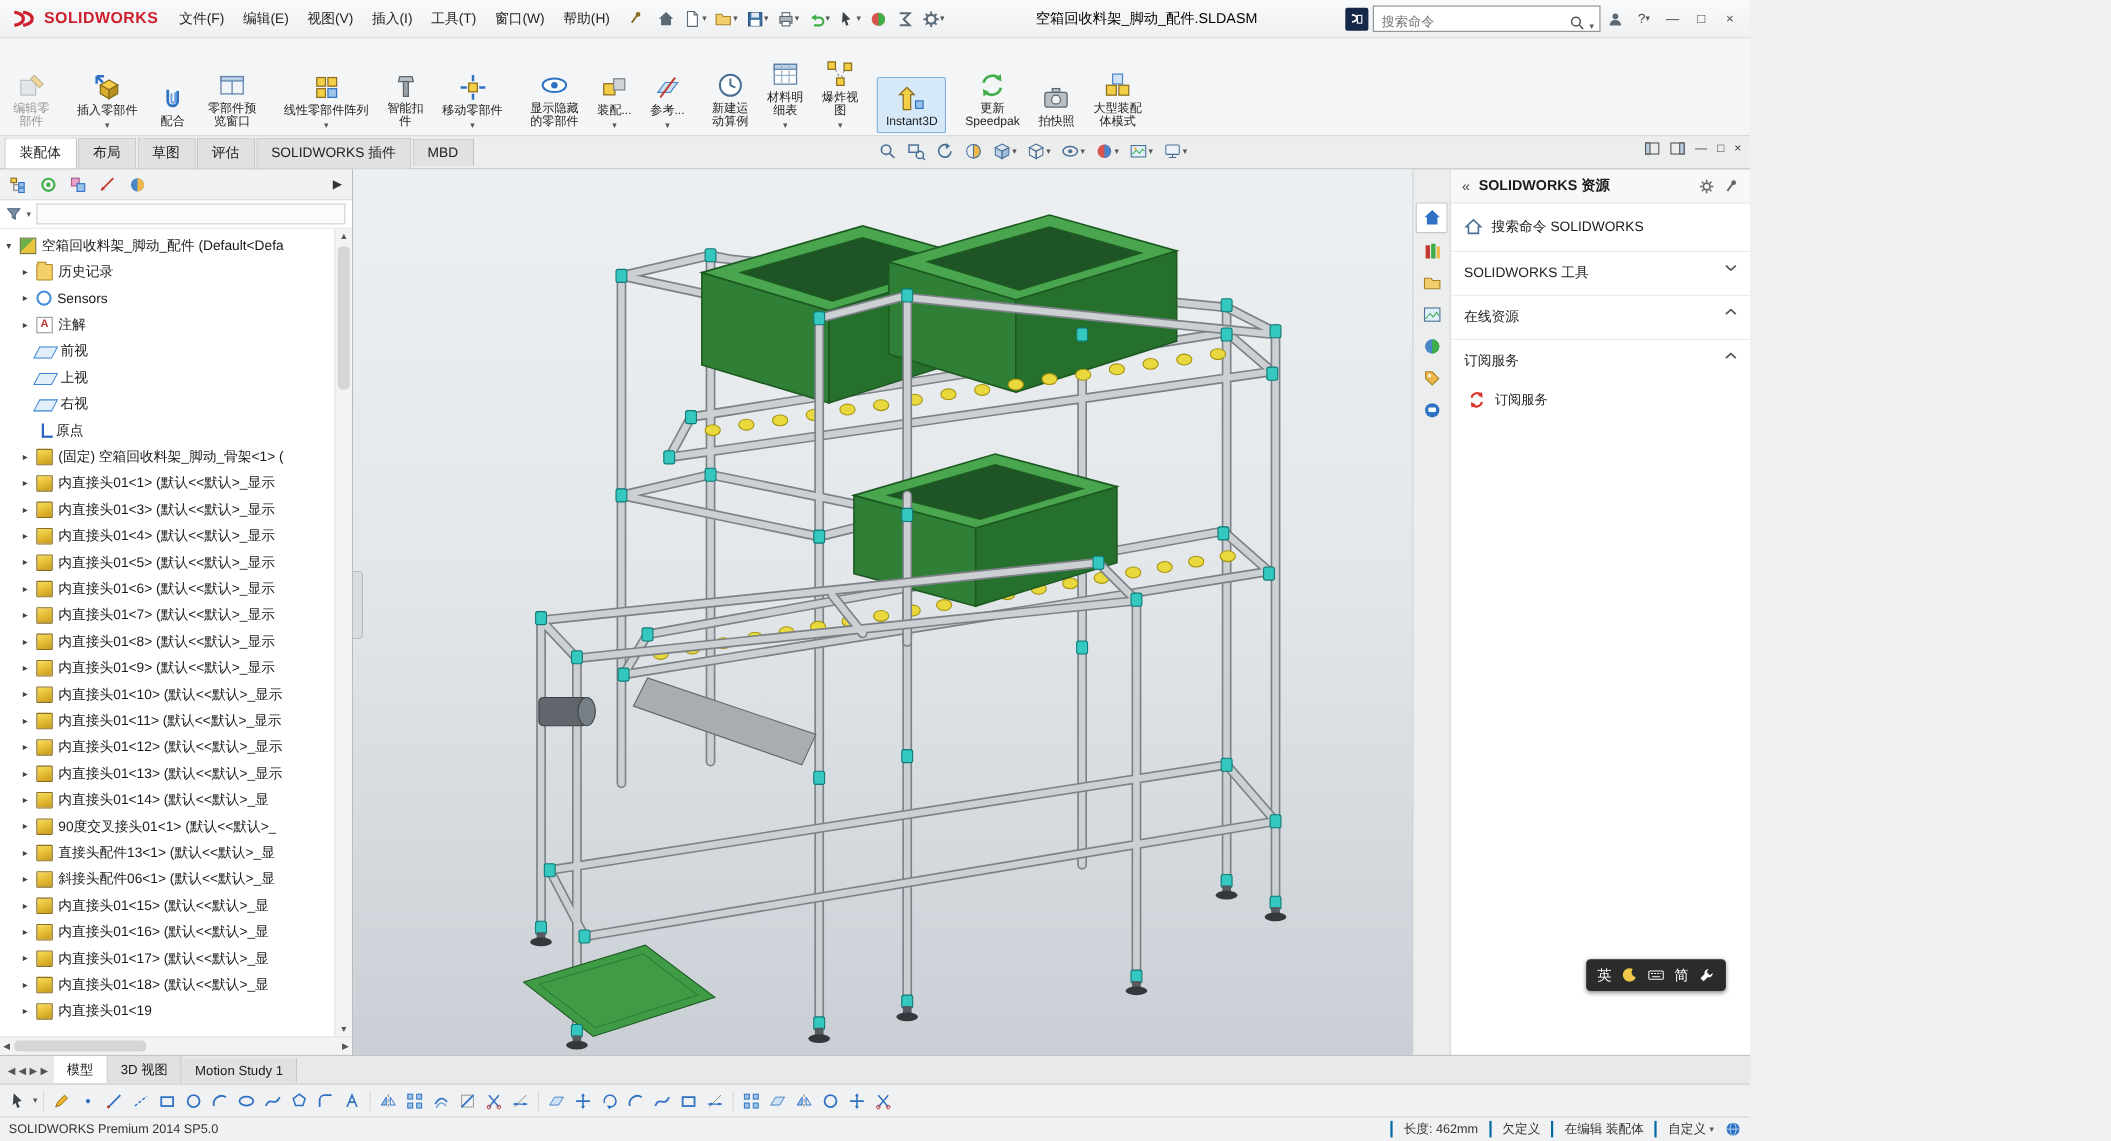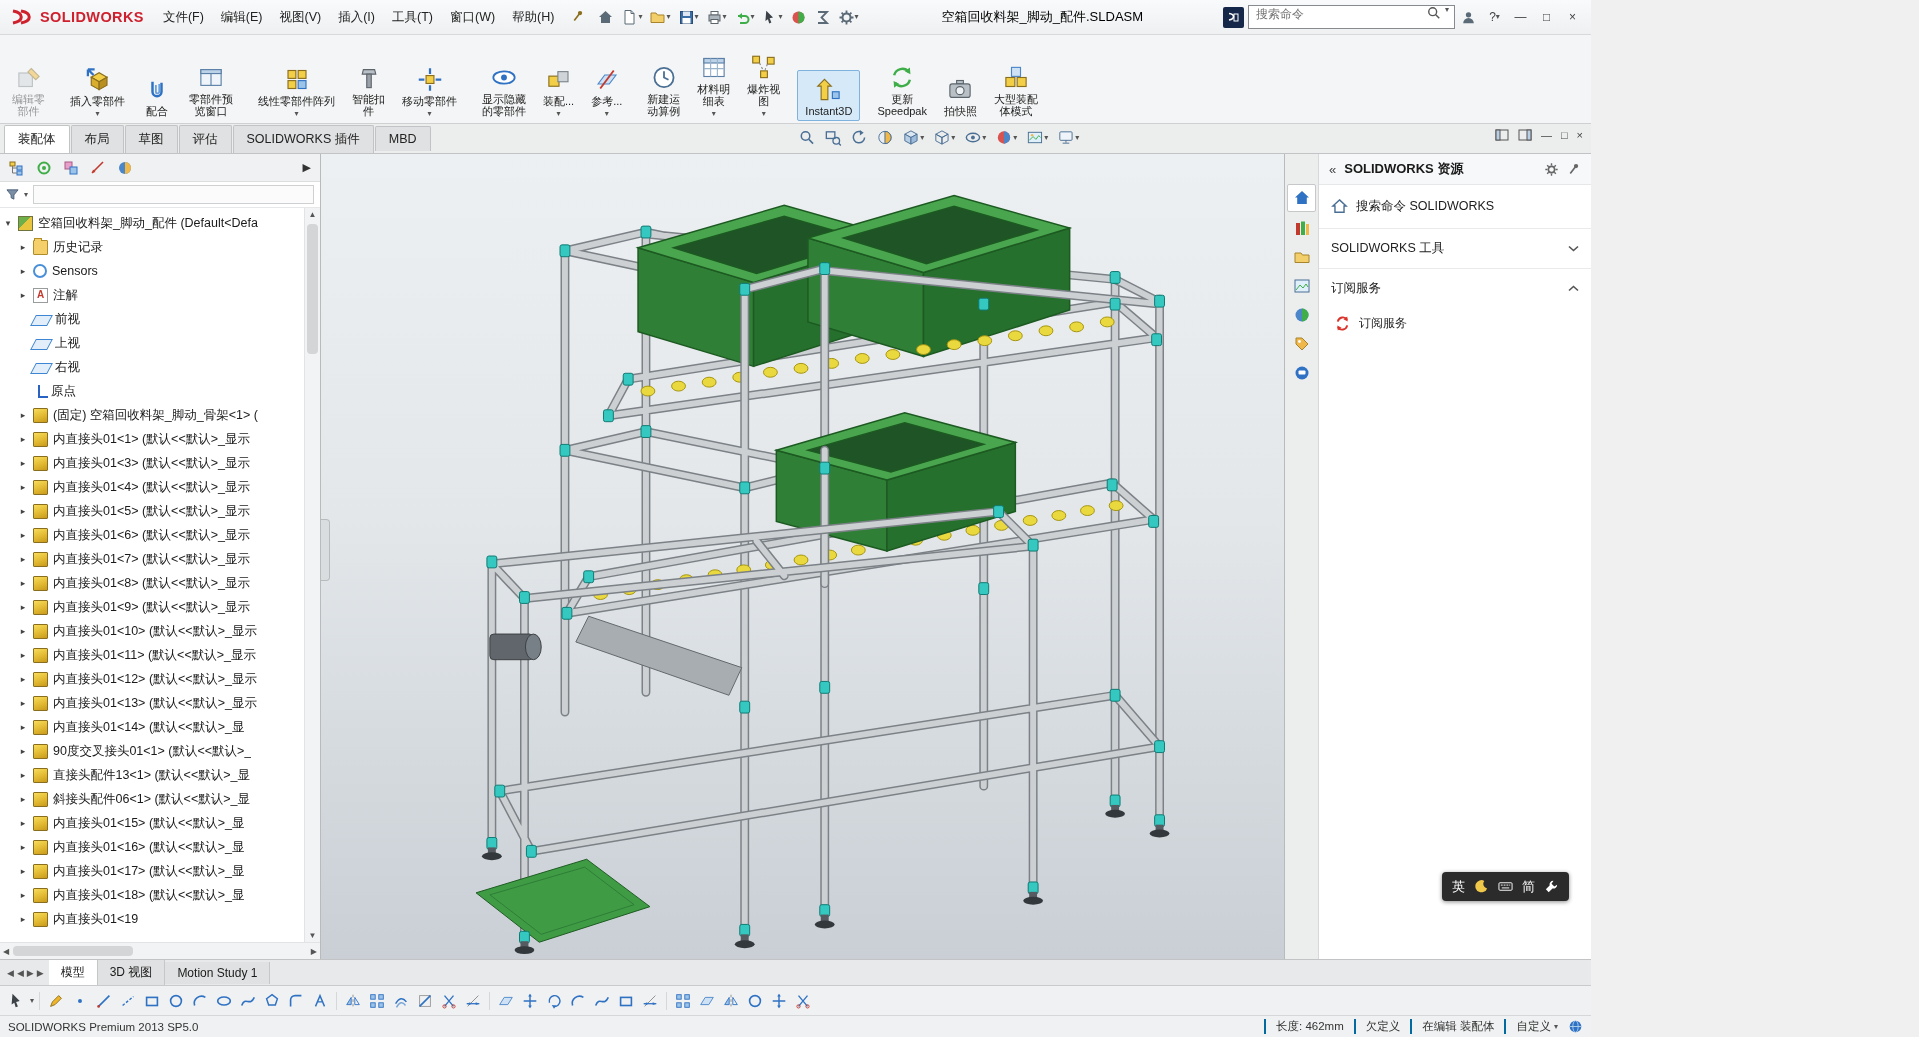--- a/index.html
+++ b/index.html
@@ -9,21 +9,21 @@
 .titlebar{height:34px;background:linear-gradient(#f9fafb,#eef0f1);border-bottom:1px solid #d8d9da;display:flex;align-items:center;padding:0 6px;gap:1px;font-size:12.5px}
 .logo{display:flex;align-items:center;gap:4px;padding:0 10px 0 4px}
 .logo-text{color:#cf202e;font-weight:bold;font-size:14.5px;letter-spacing:.4px}
 .menu{padding:4px 8px;color:#222}
 .pinbtn{padding:0 8px}
 .qbtn{display:flex;align-items:center;padding:2px 3px}
 .qcaret,.ccaret,.hcaret{font-size:8px;color:#555;line-height:1}
 .spacer{flex:1}
 .doc-title{font-size:13px;color:#000;white-space:nowrap;margin:0 10px}
 .s3d{width:21px;height:21px;background:#16284a;border-radius:2px;display:flex;align-items:center;justify-content:center;margin-right:3px}
-.sbox{width:195px;height:22px;border:1px solid #888b8e;background:#fff;display:flex;align-items:flex-start;padding:0 5px;gap:4px}
+.sbox{width:195px;height:22px;border:1px solid #888b8e;background:#fff;display:flex;align-items:flex-end;padding:0 5px;gap:4px}
 .sin{border:none;outline:none;flex:1;min-width:0;font-size:12px;font-family:"Liberation Sans",sans-serif;color:#333;background:transparent}
 .wb{width:25px;height:22px;display:flex;align-items:center;justify-content:center;color:#444;font-size:12px}
 
 .commandbar{height:84px;background:#f4f5f6;border-bottom:1px solid #cfd0d1;display:flex;align-items:flex-end;padding:2px 4px;gap:1px}
 .cmdbtn{display:flex;flex-direction:column;align-items:center;justify-content:flex-start;padding:5px 7px 2px;gap:2px;border:1px solid transparent;border-radius:2px}
 .cmdbtn.disabled{opacity:.45}
 .cmdbtn.active{background:#d6e9f8;border-color:#7fb2dd}
 .cicon{width:30px;height:27px;flex:none}
 .clabel{font-size:11px;color:#222;text-align:center;white-space:pre-line;line-height:1.15}
 .vsep{width:1px;background:#d8d9da;margin:4px 3px}
@@ -77,21 +77,21 @@
 
 .tpcol{width:306px;display:flex;background:#f4f5f6;border-left:1px solid #b9babb;flex:none}
 .tpstrip{width:33px;background:#eceded;border-right:1px solid #d7d8d9;display:flex;flex-direction:column;align-items:center;padding-top:30px;gap:3px;flex:none}
 .tpi{width:27px;height:26px;display:flex;align-items:center;justify-content:center;border-radius:2px}
 .tpi.active{background:#fff;border:1px solid #c6c7c8}
 .tpi svg{width:18px;height:18px}
 .tpanel{flex:1;background:#fff;display:flex;flex-direction:column;min-width:0}
 .tp-head{height:30px;display:flex;align-items:center;gap:8px;padding:0 10px;border-bottom:1px solid #e6e7e8;background:#f7f8f9;flex:none}
 .tp-title{font-weight:bold;font-size:13px;flex:1;white-space:nowrap}
 .tp-welcome{display:flex;align-items:center;gap:8px;padding:13px 12px;font-size:12.5px}
-.tp-sec{display:flex;align-items:center;padding:11px 12px;border-top:1px solid #e9eaeb;color:#222;font-size:12.5px}
+.tp-sec{display:flex;align-items:flex-start;padding:11px 12px;border-top:1px solid #e9eaeb;color:#222;font-size:12.5px}
 .tp-sec .sp{flex:1}
 .tp-item{display:flex;align-items:center;gap:8px;padding:7px 12px 7px 15px;font-size:12px;color:#222}
 .tp-item svg,.tp-welcome svg{width:17px;height:17px;flex:none}
 
 .ime{position:absolute;right:22px;top:872px;height:29px;background:#2b2b2b;border-radius:4px;display:flex;align-items:center;gap:9px;padding:0 10px;color:#fff;box-shadow:0 1px 4px rgba(0,0,0,.45);z-index:5}
 .ime span{font-size:13px}
 .ime svg{width:15px;height:15px}
 
 .btoolbar{height:29px;background:#f0f1f2;border-top:1px solid #c9cacb;display:flex;align-items:center;padding:0 6px;gap:2px;flex:none}
 .bt{width:22px;height:22px;display:flex;align-items:center;justify-content:center}
@@ -1040,20 +1040,27 @@
               <span>搜索命令  SOLIDWORKS</span>
             </div>
             <div class="tp-sec">
               <span>SOLIDWORKS 工具</span>
                 <span class="sp"></span>
               <svg width="11" height="7" viewBox="0 0 11 7">
                   <polyline points="1,1.5 5.5,5.5 10,1.5" fill="none" stroke="#555" stroke-width="1.6"></polyline>
                 </svg>
             </div>
             <div class="tp-sec">
+              <span>在线资源</span>
+                <span class="sp"></span>
+              <svg width="11" height="7" viewBox="0 0 11 7">
+                  <polyline points="1,5.5 5.5,1.5 10,5.5" fill="none" stroke="#555" stroke-width="1.6"></polyline>
+                </svg>
+            </div>
+            <div class="tp-sec">
               <span>订阅服务</span>
                 <span class="sp"></span>
               <svg width="11" height="7" viewBox="0 0 11 7">
                   <polyline points="1,5.5 5.5,1.5 10,5.5" fill="none" stroke="#555" stroke-width="1.6"></polyline>
                 </svg>
             </div>
             <div class="tp-item">
               <svg viewBox="0 0 18 18">
                   <path d="M4 7 A5.5 5.5 0 0 1 14 5" fill="none" stroke="#d9332b" stroke-width="2"></path>
                   <polygon points="14,1.5 14.5,7 10,4.5" fill="#d9332b"></polygon>
@@ -1242,21 +1249,21 @@
         </svg>
       </span>
     <span class="bt">
         <svg viewBox="0 0 20 20">
           <use href="#b-trim"></use>
         </svg>
       </span>
   </div>
 
   <div class="status">
-    <span>SOLIDWORKS Premium 2013 SP5.0</span>
+    <span>SOLIDWORKS Premium 2014 SP5.0</span>
     <span class="spacer"></span>
     <span class="sitem">长度: 462mm</span>
     <span class="sitem">欠定义</span>
     <span class="sitem">在编辑 装配体</span>
     <span class="sitem">
         <span>自定义</span>
         <span class="qcaret">▾</span>
       </span>
     <svg width="15" height="15" viewBox="0 0 18 18">
         <circle cx="9" cy="9" r="7" fill="#2f72c4"></circle>

